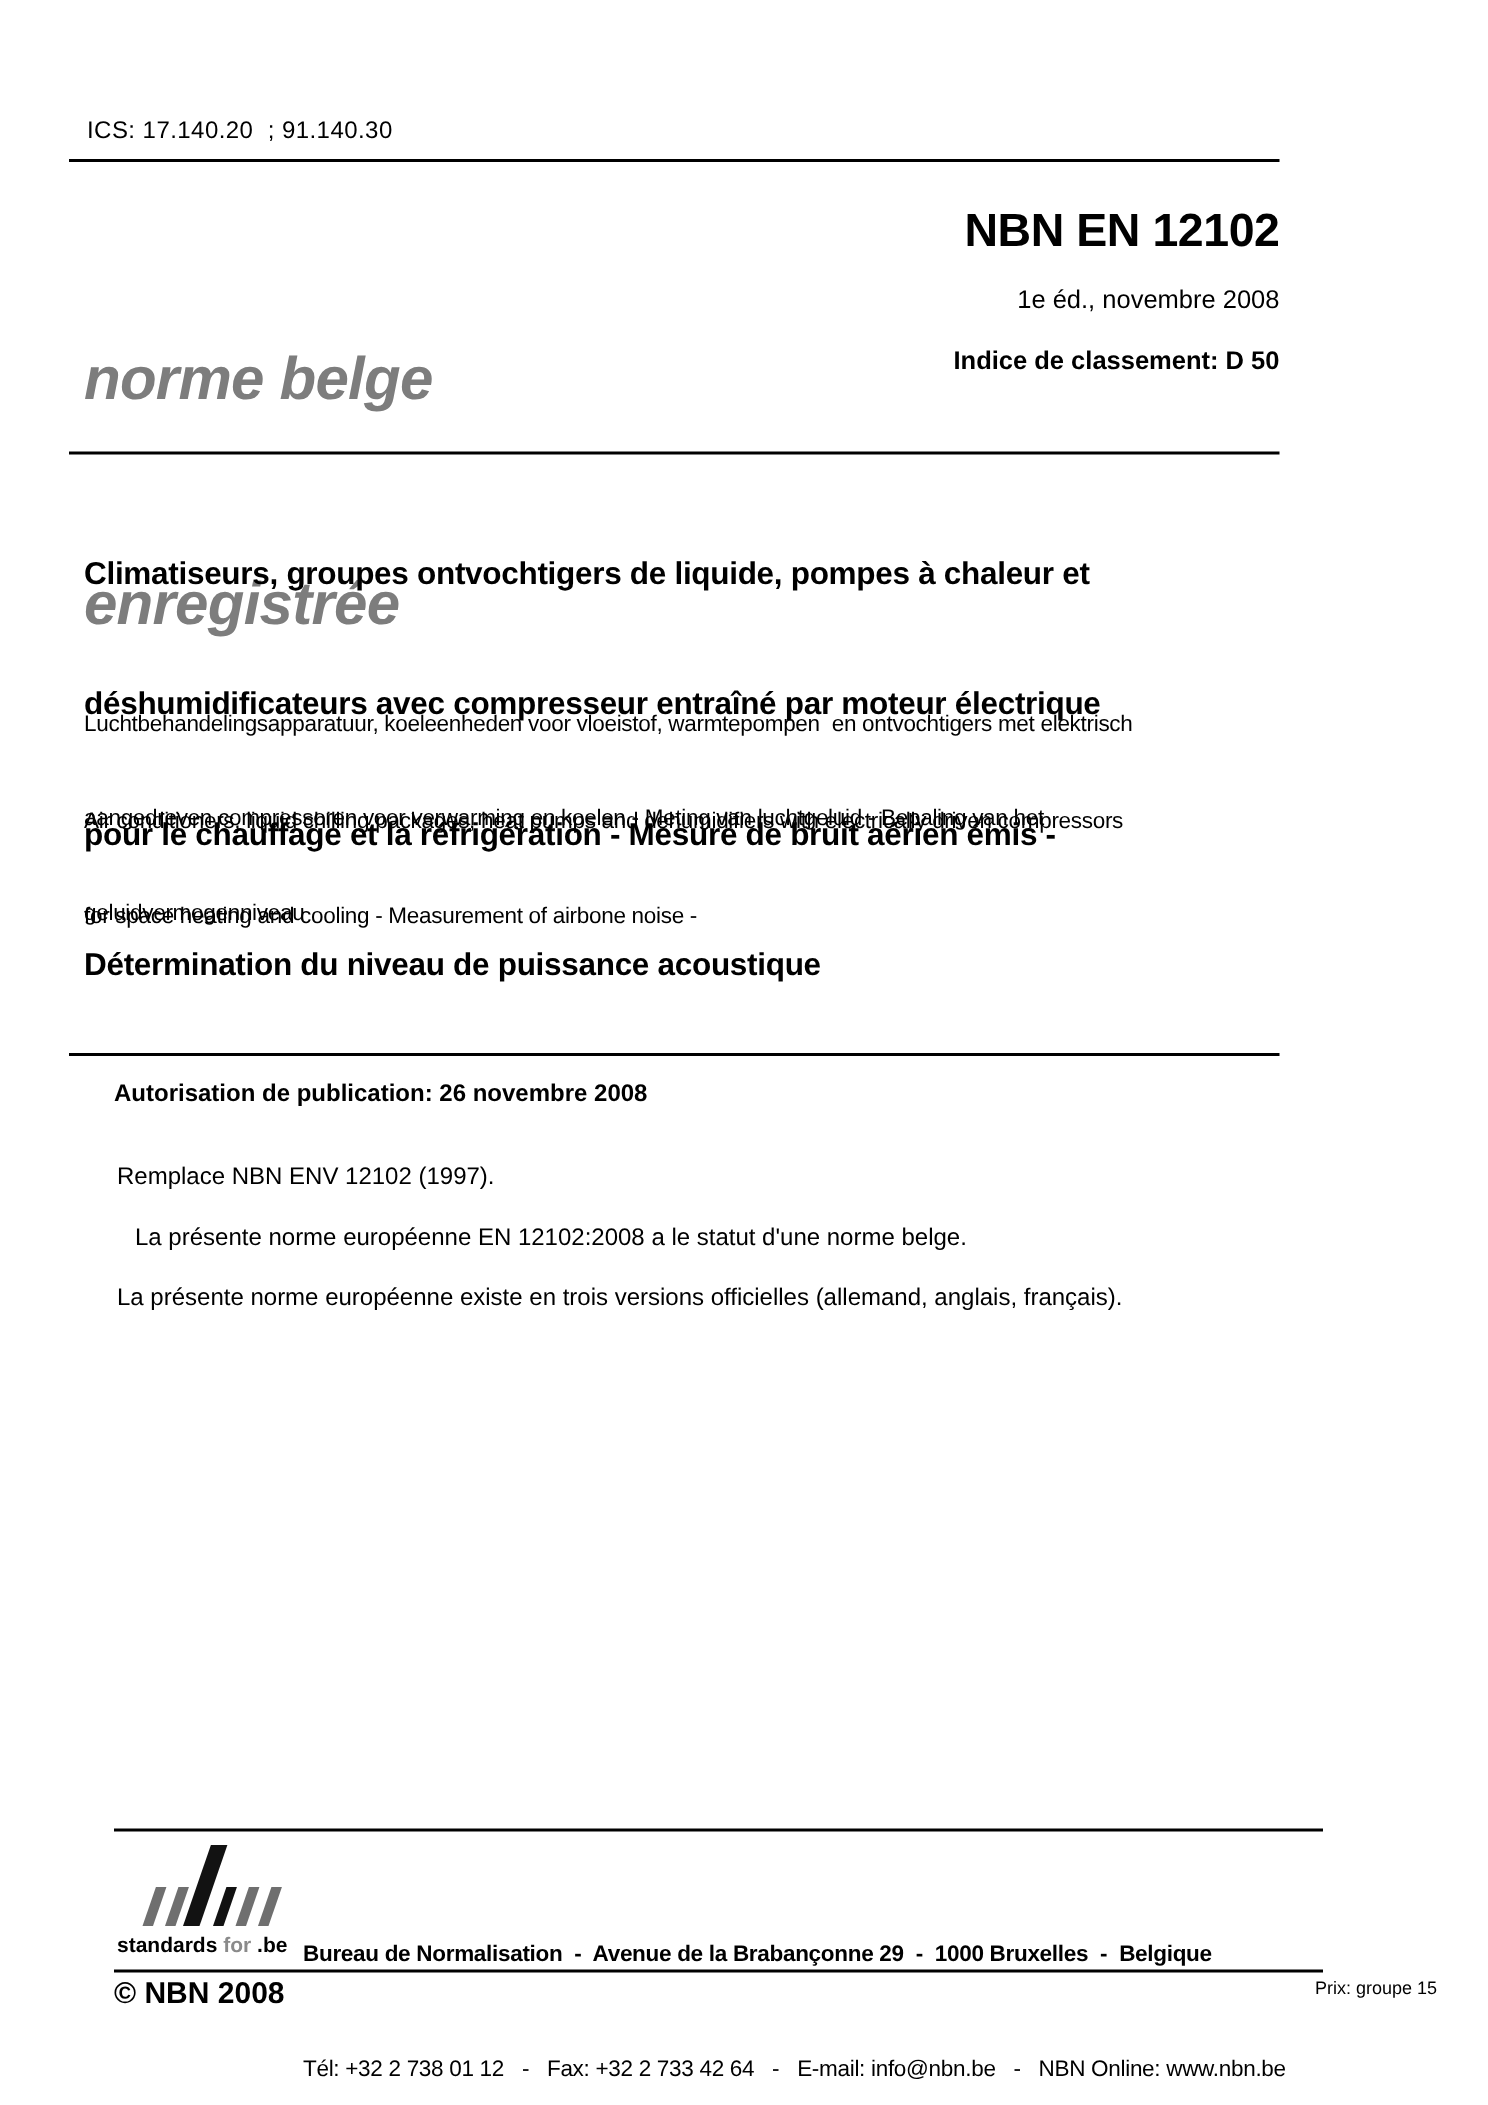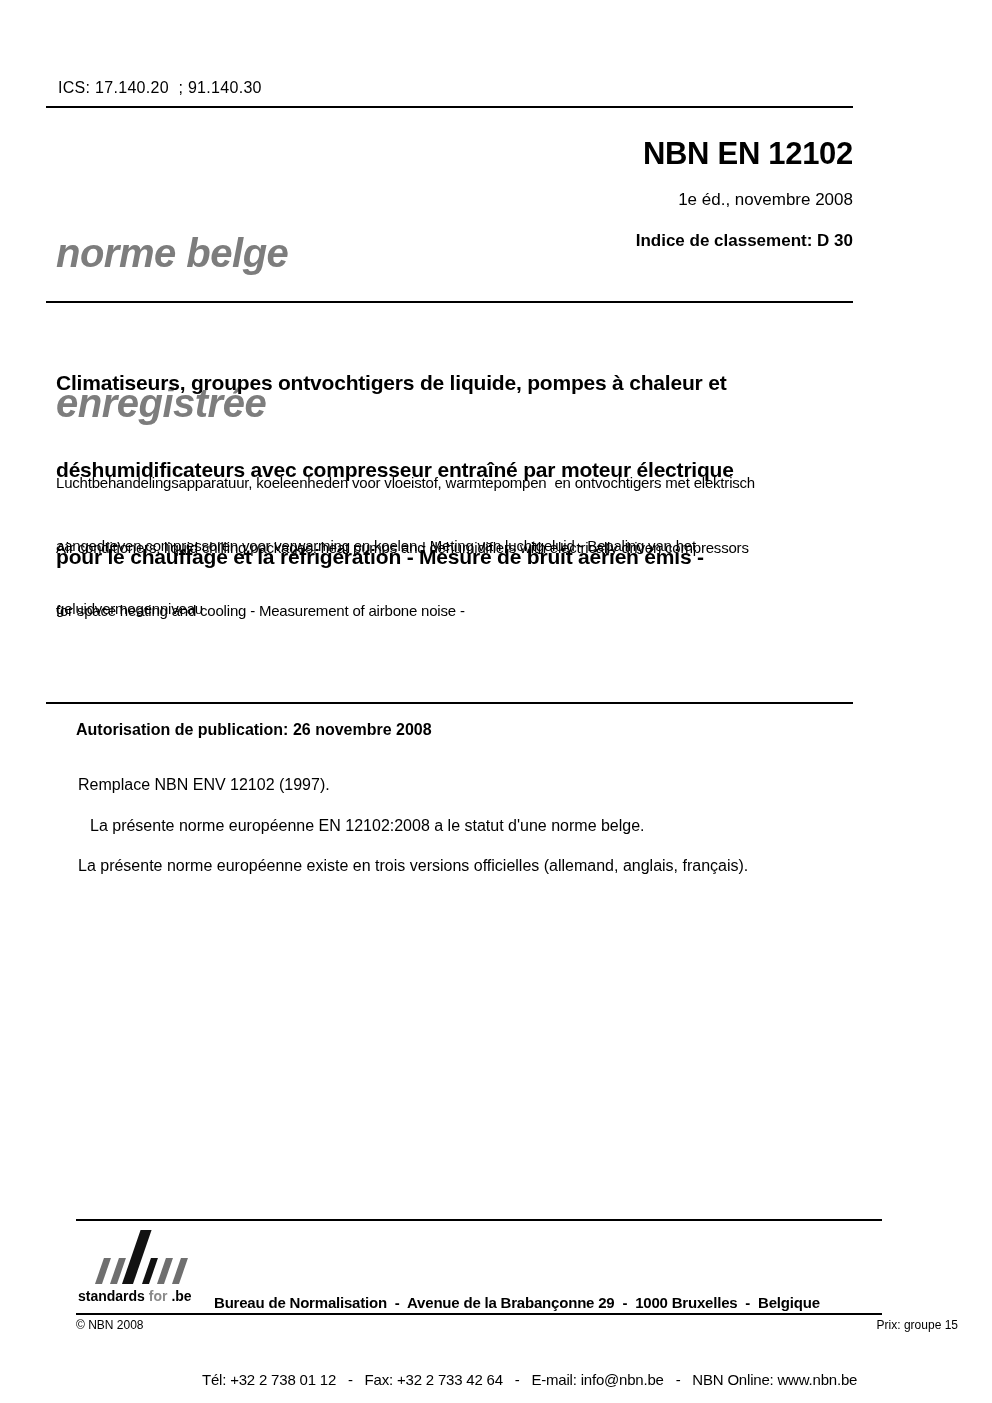--- a/index.html
+++ b/index.html
@@ -38,53 +38,54 @@
   .title-en{left:56px;top:495px;font-size:15px;line-height:21px;letter-spacing:-.2px;}
 
   
   .auth{left:76px;top:721px;font-size:16px;font-weight:bold;}
   .note-1{left:78px;top:776px;font-size:16px;}
   .note-2{left:78px;top:817px;font-size:16px;margin-left:12px;}
   .note-3{left:78px;top:857px;font-size:16px;}
 
   
   .addr{left:202px;top:1239px;font-size:15px;line-height:25.5px;letter-spacing:-.2px;}
-  .addr .row-bold{font-weight:bold;margin-left:12px;}
+  .addr .row-bold{font-weight:bold;}
   .logo{position:absolute;left:76px;top:1228px;width:140px;height:80px;text-align:right;}
   .bar{position:absolute;transform:skewX(-19deg);transform-origin:bottom left;}
   .bar.short{width:7px;height:26px;top:30px;}
   .bar.gray{background:#6f6f6f;}
   .bar.black{background:#121212;}
   .bar.tall{width:11px;height:54px;top:2px;background:#121212;}
   .logo-text{position:absolute;left:2px;top:60px;font-size:14px;font-weight:bold;white-space:pre;}
   .logo-text .gray-word{color:#8a8a8a;}
-  .copyright{left:76px;top:1318px;font-size:12px;}
+  .copyright{left:76px;top:1318px;font-size:20px;font-weight:bold;}
   .price{right:34px;top:1318px;font-size:12px;padding-left:28px;}
 </style>
 </head>
 <body>
 
 <div class="page">
 
   <div class="txt ics">ICS: 17.140.20  ; 91.140.30</div>
   <div class="rule r-ics"></div>
 
   <div class="txt doctype">
     <div>norme belge</div>
     <div>enregistrée</div>
   </div>
   <div class="txt std-num">NBN EN 12102</div>
   <div class="txt edition">1e éd., novembre 2008</div>
-  <div class="txt classement">Indice de classement: D 30</div>
+  <div class="txt classement">Indice de classement: D 50</div>
 
   <div class="rule r-title"></div>
   <div class="txt title-fr">
     <div>Climatiseurs, groupes ontvochtigers de liquide, pompes à chaleur et</div>
     <div>déshumidificateurs avec compresseur entraîné par moteur électrique</div>
     <div>pour le chauffage et la réfrigération - Mesure de bruit aérien émis -</div>
+    <div>Détermination du niveau de puissance acoustique</div>
   </div>
   <div class="txt title-nl">
     <div>Luchtbehandelingsapparatuur, koeleenheden voor vloeistof, warmtepompen  en ontvochtigers met elektrisch</div>
     <div>aangedreven compressoren voor verwarming en koelen - Meting van luchtgeluid - Bepaling van het</div>
     <div>geluidvermogenniveau</div>
   </div>
   <div class="txt title-en">
     <div>Air conditioners, liquid chilling packages, heat pumps and dehumidifiers with electrically driven compressors</div>
     <div>for space heating and cooling - Measurement of airbone noise -</div>
   </div>

